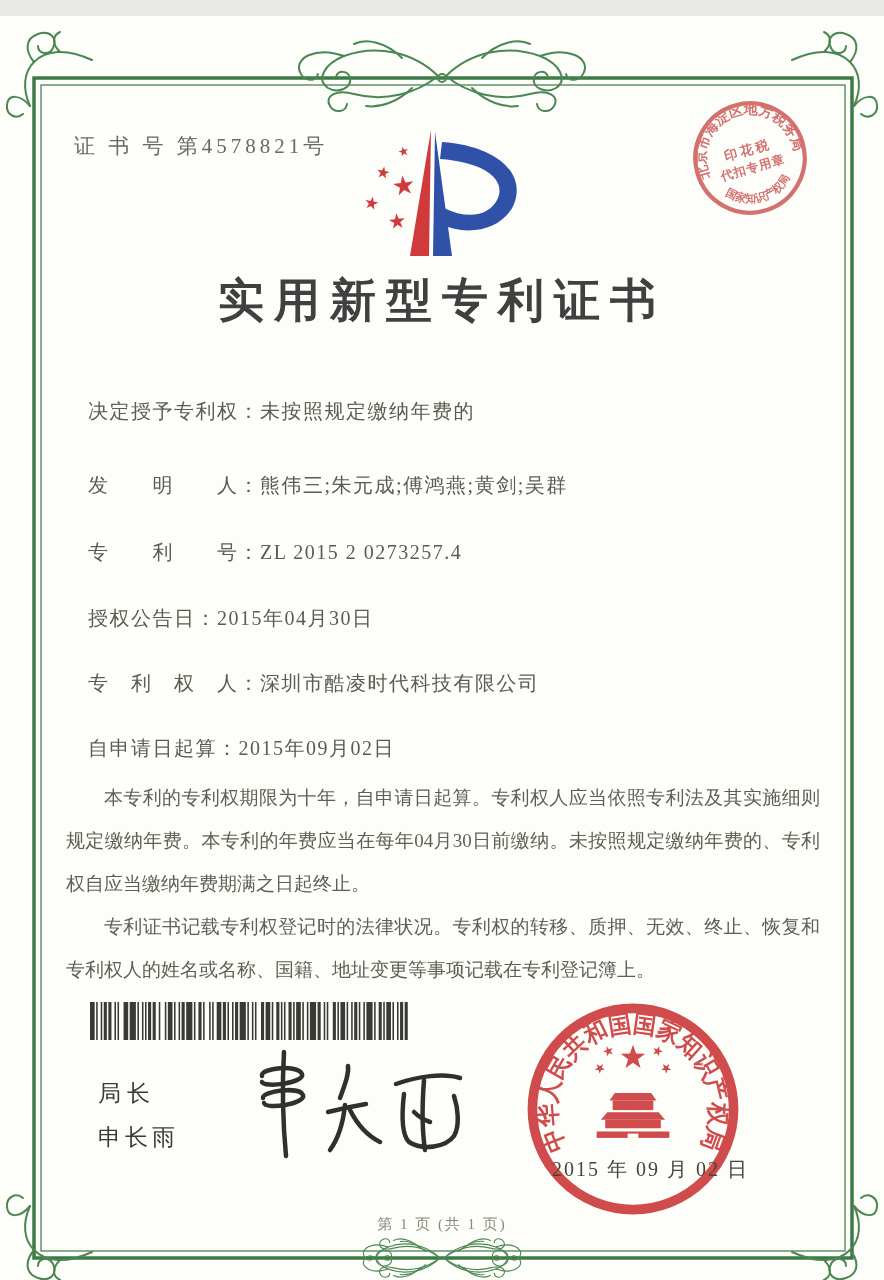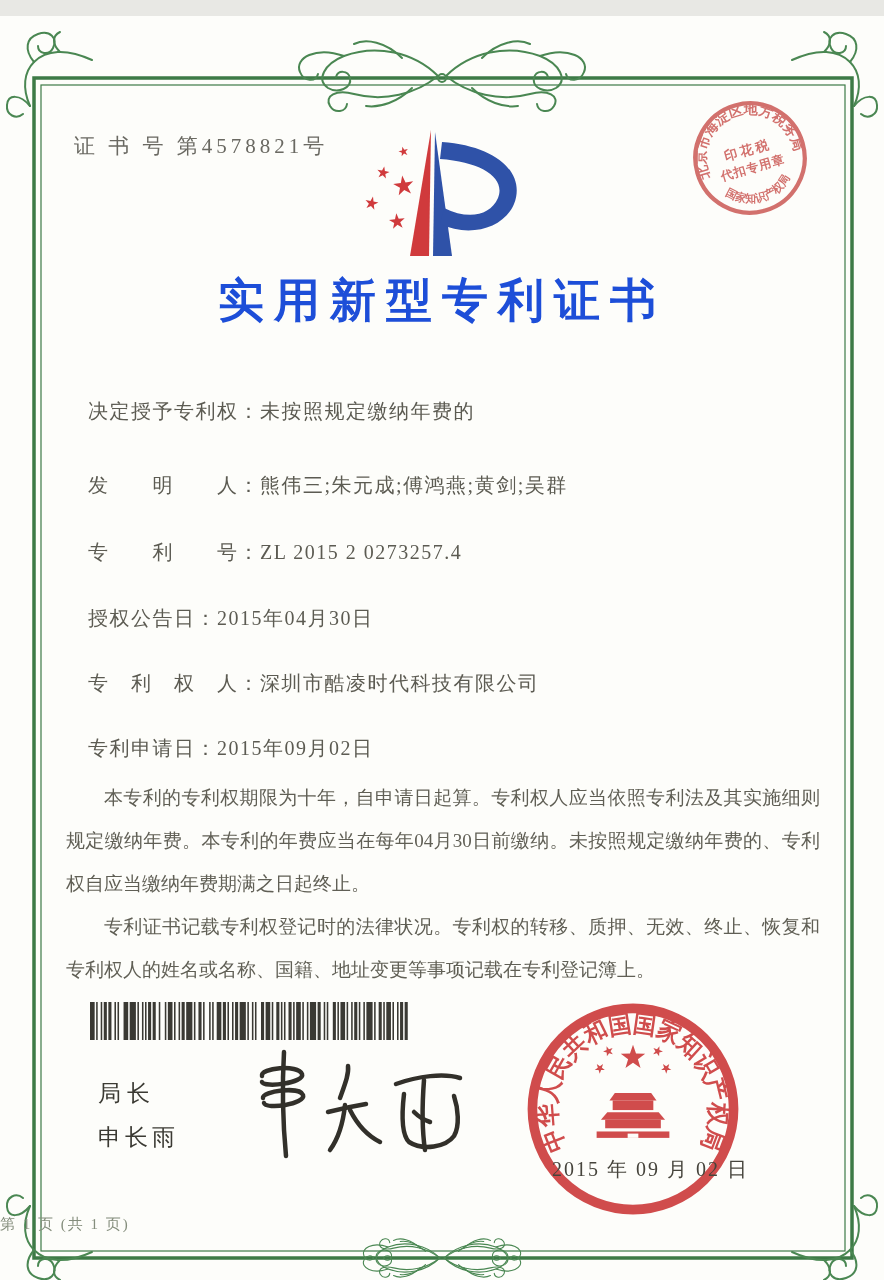--- a/index.html
+++ b/index.html
@@ -11,21 +11,21 @@
   .frame-svg{position:absolute;left:0;top:0;z-index:1;}
   .cert-number{
     position:absolute;left:74px;top:116px;z-index:2;
     font-size:21px;letter-spacing:4px;color:#6a6962;
   }
   .logo{position:absolute;left:330px;top:110px;width:220px;height:138px;z-index:2;}
   .logo .star{position:absolute;color:#d03a3c;line-height:1;}
   .logo svg{position:absolute;left:0;top:0;}
   .title{
     position:absolute;left:0;top:254px;width:100%;text-align:center;z-index:2;
-    font-size:46px;font-weight:700;letter-spacing:10px;color:#1d4ed8;
+    font-size:46px;font-weight:700;letter-spacing:10px;color:#404040;
   }
   .field{
     position:absolute;left:88px;width:740px;z-index:2;
     font-size:20px;letter-spacing:1.5px;color:#5c5b52;white-space:nowrap;
   }
   .paras{
     position:absolute;left:66px;top:760px;width:754px;z-index:2;
     font-size:19px;line-height:43px;color:#605f55;text-align:justify;
   }
   .paras p{margin:0;text-indent:2em;}
@@ -36,21 +36,21 @@
   .office-seal{position:absolute;left:526px;top:986px;width:214px;height:214px;z-index:3;opacity:.93;}
   .seal-date{
     position:absolute;left:552px;top:1140px;z-index:4;
     font-size:20px;letter-spacing:2px;color:#46443c;white-space:nowrap;
   }
   .tax-seal{
     position:absolute;left:684px;top:76px;width:132px;height:132px;z-index:3;
     transform:rotate(-16deg);opacity:.82;
   }
   .footer-page{
-    position:absolute;left:0;top:1199px;width:100%;z-index:2;
+    position:absolute;left:0;top:1199px;width:100%;text-align:center;z-index:2;
     font-size:15px;letter-spacing:2px;color:#848d7c;
   }
 </style>
 </head>
 <body>
 
 <div class="page">
 
   <svg class="frame-svg" width="884" height="1280" viewBox="0 0 884 1280">
     <defs>
@@ -119,21 +119,21 @@
   <div class="field" style="top:523px">
     <span>专　　利　　号：</span><span>ZL 2015 2 0273257.4</span>
   </div>
   <div class="field" style="top:589px">
     <span>授权公告日：</span><span>2015年04月30日</span>
   </div>
   <div class="field" style="top:654px">
     <span>专　利　权　人：</span><span>深圳市酷凌时代科技有限公司</span>
   </div>
   <div class="field" style="top:719px">
-    <span>专利申请日：</span><span>2015年09月02日</span>
+    <span>自申请日起算：</span><span>2015年09月02日</span>
   </div>
 
   <div class="paras">
     <p>本专利的专利权期限为十年，自申请日起算。专利权人应当依照专利法及其实施细则规定缴纳年费。本专利的年费应当在每年04月30日前缴纳。未按照规定缴纳年费的、专利权自应当缴纳年费期满之日起终止。</p>
     <p>专利证书记载专利权登记时的法律状况。专利权的转移、质押、无效、终止、恢复和专利权人的姓名或名称、国籍、地址变更等事项记载在专利登记簿上。</p>
   </div>
 
   <svg class="barcode" width="322" height="40" viewBox="0 0 322 40" id="barcode-svg">
       <rect x="2" y="0" width="4.65" height="38" fill="#3a3933"></rect>
       <rect x="8.15" y="0" width="1.55" height="38" fill="#3a3933"></rect>

